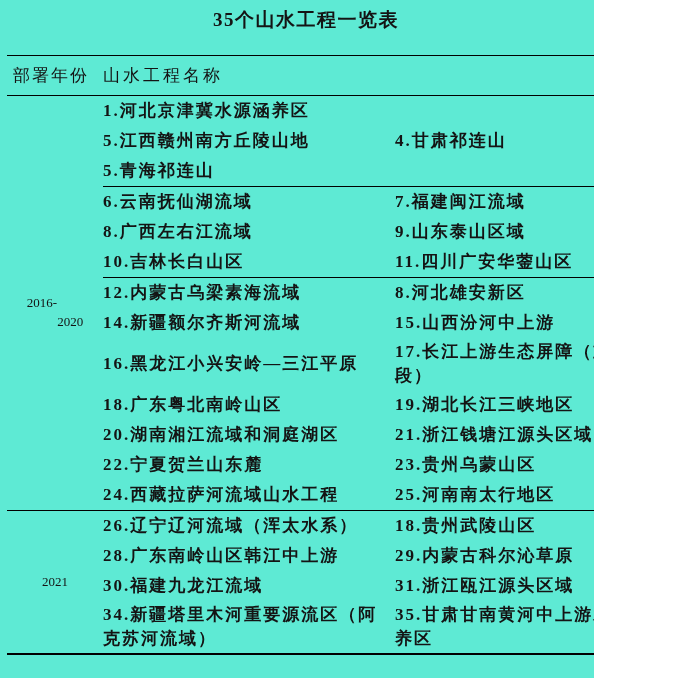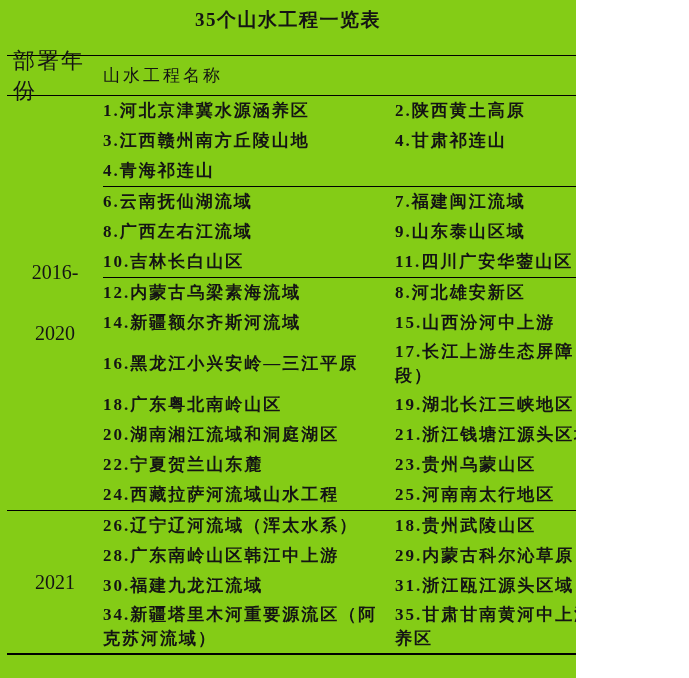--- a/index.html
+++ b/index.html
@@ -4,24 +4,25 @@
 <style>
   html, body {
     margin: 0;
     padding: 0;
     background: #ffffff;
   }
   .page {
     position: relative;
     width: 576px;
     height: 678px;
-    background: #84cc16;
+    background: #5eead4;
     color: #141414;
     font-family: "Liberation Serif", "DejaVu Serif", serif;
     overflow: hidden;
+    padding-left: 18px;
   }
   .title {
     padding-top: 7px;
     text-align: center;
     font-size: 19px;
     font-weight: bold;
     letter-spacing: 1.5px;
   }
   .table {
     position: absolute;
@@ -35,43 +36,43 @@
   .header-row {
     display: flex;
     align-items: center;
     height: 39px;
     border-bottom: 1.5px solid #000;
   }
   .th-year {
     width: 96px;
     box-sizing: border-box;
     padding-left: 6px;
-    font-size: 22px;
+    font-size: 17px;
     letter-spacing: 2px;
     flex-shrink: 0;
   }
   .th-name {
     flex: 1;
     font-size: 17px;
     letter-spacing: 3px;
   }
   .group {
     display: flex;
   }
   .group + .group {
     border-top: 1.5px solid #000;
   }
   .year-cell {
     width: 96px;
     flex-shrink: 0;
     display: flex;
-    flex-direction: column;
+    flex-direction: row;
     justify-content: center;
     align-items: center;
-    font-size: 20px;
+    font-size: 13px;
   }
   .year-line + .year-line {
     margin-top: 38px;
   }
   .names-cell {
     flex: 1;
     display: flex;
     flex-direction: column;
     font-weight: bold;
   }
@@ -116,28 +117,27 @@
     <div class="group">
       <div class="year-cell">
         <div class="year-line">2016-</div>
         <div class="year-line">2020</div>
       </div>
       <div class="names-cell">
 
         <div class="block">
           <div class="row">
             <div class="cell c1">1.河北京津冀水源涵养区</div>
-            <div class="cell c2">2.陕西黄土高原</div>
-          </div>
-          <div class="row">
-            <div class="cell c1">3.江西赣州南方丘陵山地</div>
+          </div>
+          <div class="row">
+            <div class="cell c1">5.江西赣州南方丘陵山地</div>
             <div class="cell c2">4.甘肃祁连山</div>
           </div>
           <div class="row">
-            <div class="cell c1">4.青海祁连山</div>
+            <div class="cell c1">5.青海祁连山</div>
             <div class="cell c2"></div>
           </div>
         </div>
 
         <div class="block">
           <div class="row">
             <div class="cell c1">6.云南抚仙湖流域</div>
             <div class="cell c2">7.福建闽江流域</div>
           </div>
           <div class="row">

